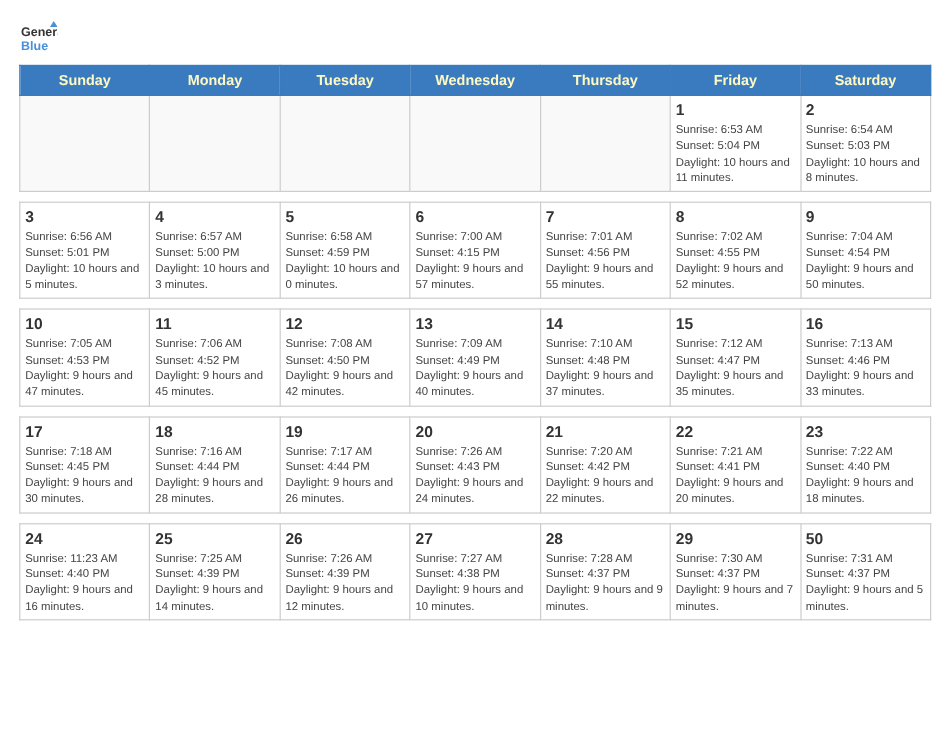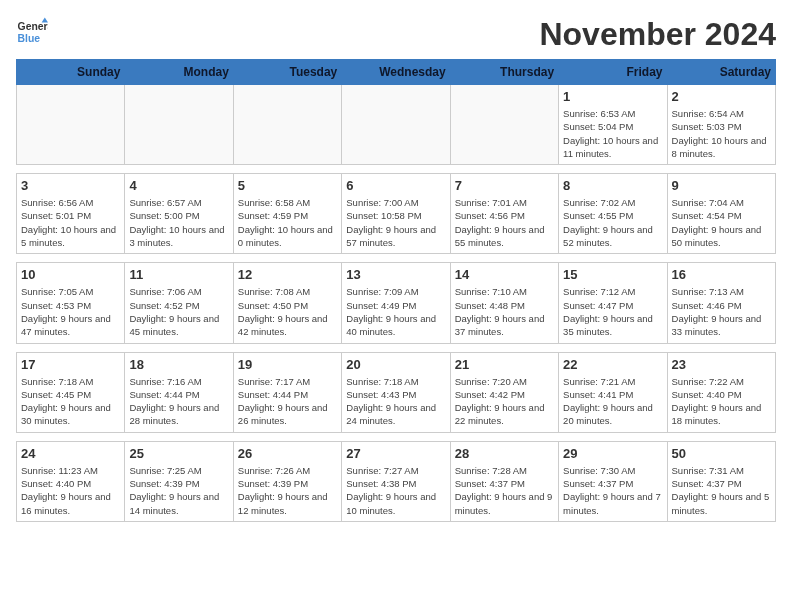--- a/index.html
+++ b/index.html
@@ -37,23 +37,23 @@
       font-size: 14px;
       color: #555;
     }
     .calendar {
       width: 100%;
       border-collapse: collapse;
       font-size: 10px;
     }
     .calendar th {
       background: #3a7abf;
-      color: #0f172a;
+      color: #fef9c3;
       padding: 5px 4px;
-      text-align: right;
+      text-align: center;
       font-size: 12px;
       border: 1px solid #3a7abf;
     }
     .calendar td {
       border: 1px solid #ccc;
       vertical-align: top;
       padding: 4px;
       width: calc(100% / 7);
       min-height: 80px;
       background: #fff;
@@ -86,21 +86,20 @@
 
 <div class="header-area">
   <div class="logo">
     <svg class="logo-icon" viewBox="0 0 40 40">
       <text x="2" y="18" font-size="13" font-weight="bold" fill="#333">General</text>
       <text x="2" y="32" font-size="13" font-weight="bold" fill="#4a90d9">Blue</text>
       <polygon points="32,8 40,8 36,2" fill="#4a90d9"></polygon>
     </svg>
   </div>
   <div class="title-area">
-    <div class="month-title">November 2024</div>
   </div>
 </div>
 
 <table class="calendar">
   <thead>
     <tr>
     <th>Sunday</th>
         <th>Monday</th>
         <th>Tuesday</th>
         <th>Wednesday</th>
@@ -147,21 +146,21 @@
         </td>
         <td>
           <div class="day-num">5</div>
           <div class="day-info">Sunrise: 6:58 AM
 Sunset: 4:59 PM
 Daylight: 10 hours and 0 minutes.</div>
         </td>
         <td>
           <div class="day-num">6</div>
           <div class="day-info">Sunrise: 7:00 AM
-Sunset: 10:58 PM
+Sunset: 4:15 PM
 Daylight: 9 hours and 57 minutes.</div>
         </td>
         <td>
           <div class="day-num">7</div>
           <div class="day-info">Sunrise: 7:01 AM
 Sunset: 4:56 PM
 Daylight: 9 hours and 55 minutes.</div>
         </td>
         <td>
           <div class="day-num">8</div>
@@ -240,21 +239,21 @@
 Daylight: 9 hours and 28 minutes.</div>
         </td>
         <td>
           <div class="day-num">19</div>
           <div class="day-info">Sunrise: 7:17 AM
 Sunset: 4:44 PM
 Daylight: 9 hours and 26 minutes.</div>
         </td>
         <td>
           <div class="day-num">20</div>
-          <div class="day-info">Sunrise: 7:18 AM
+          <div class="day-info">Sunrise: 7:26 AM
 Sunset: 4:43 PM
 Daylight: 9 hours and 24 minutes.</div>
         </td>
         <td>
           <div class="day-num">21</div>
           <div class="day-info">Sunrise: 7:20 AM
 Sunset: 4:42 PM
 Daylight: 9 hours and 22 minutes.</div>
         </td>
         <td>

